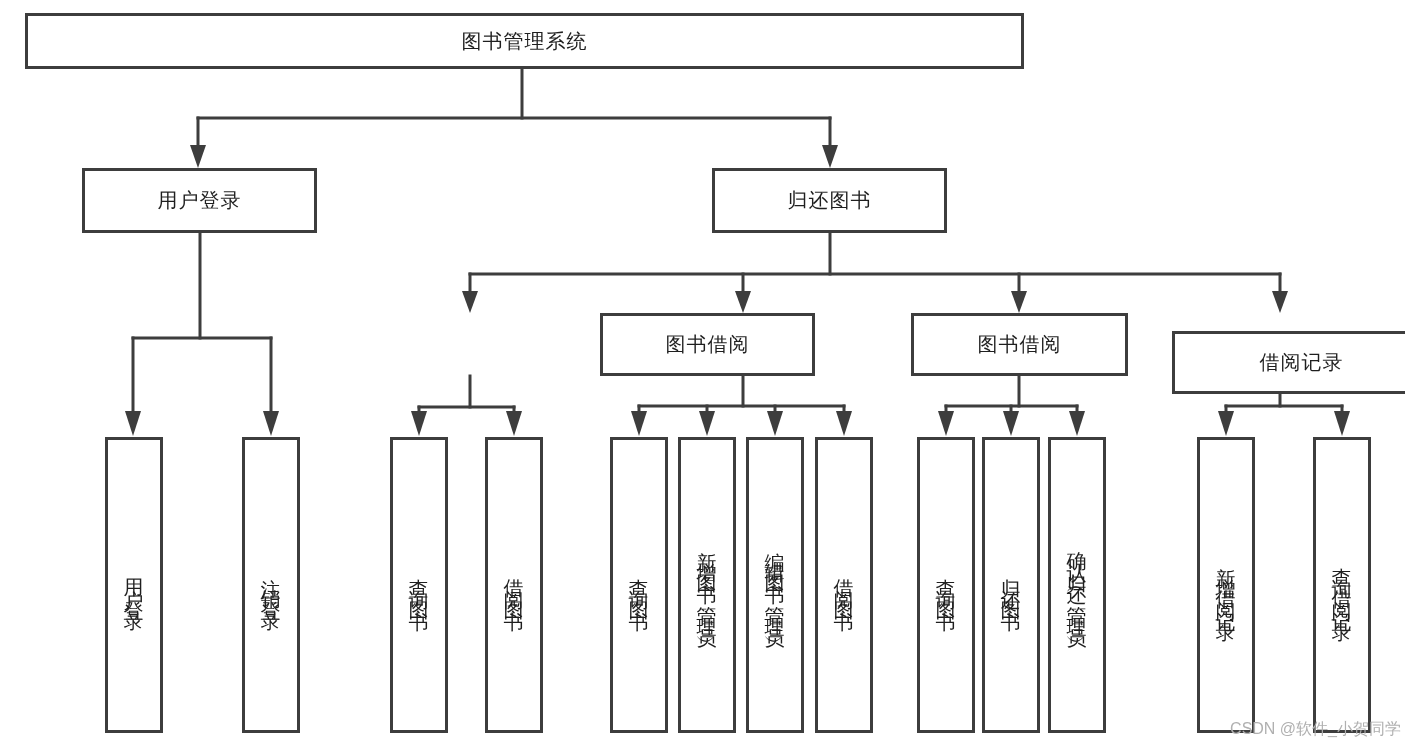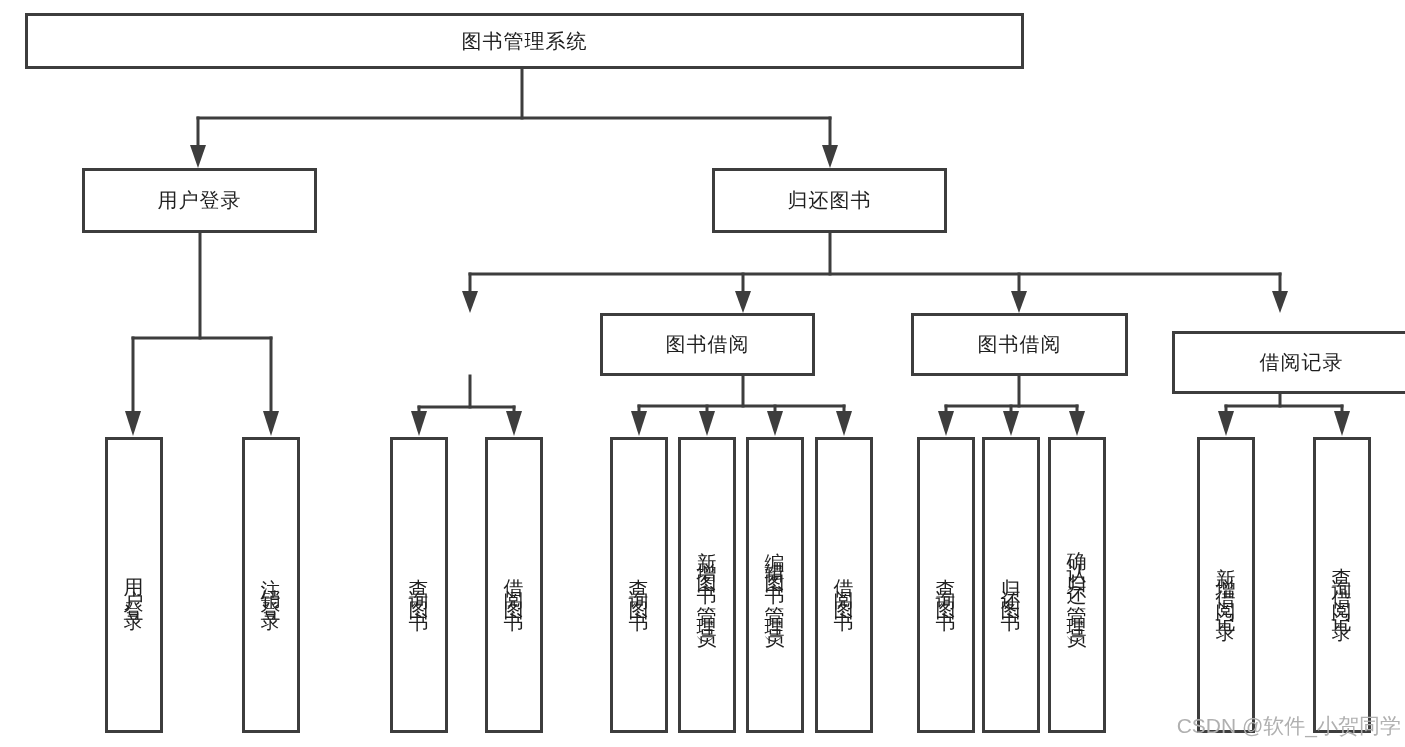--- a/index.html
+++ b/index.html
@@ -31,21 +31,21 @@
     text-orientation:mixed;
     font-size:20px;
     letter-spacing:11px;
     line-height:1;
   }
   .vnode{width:58px;top:437px;height:296px;}
   .watermark{
     position:absolute;
     right:4px;bottom:7px;
     z-index:2;
-    font-size:21px;
+    font-size:16px;
     color:#b0b0b0;
     white-space:nowrap;
   }
 </style>
 </head>
 <body>
 
 <div class="canvas">
 
   <svg class="wires" width="1405" height="747" viewBox="0 0 1405 747">

